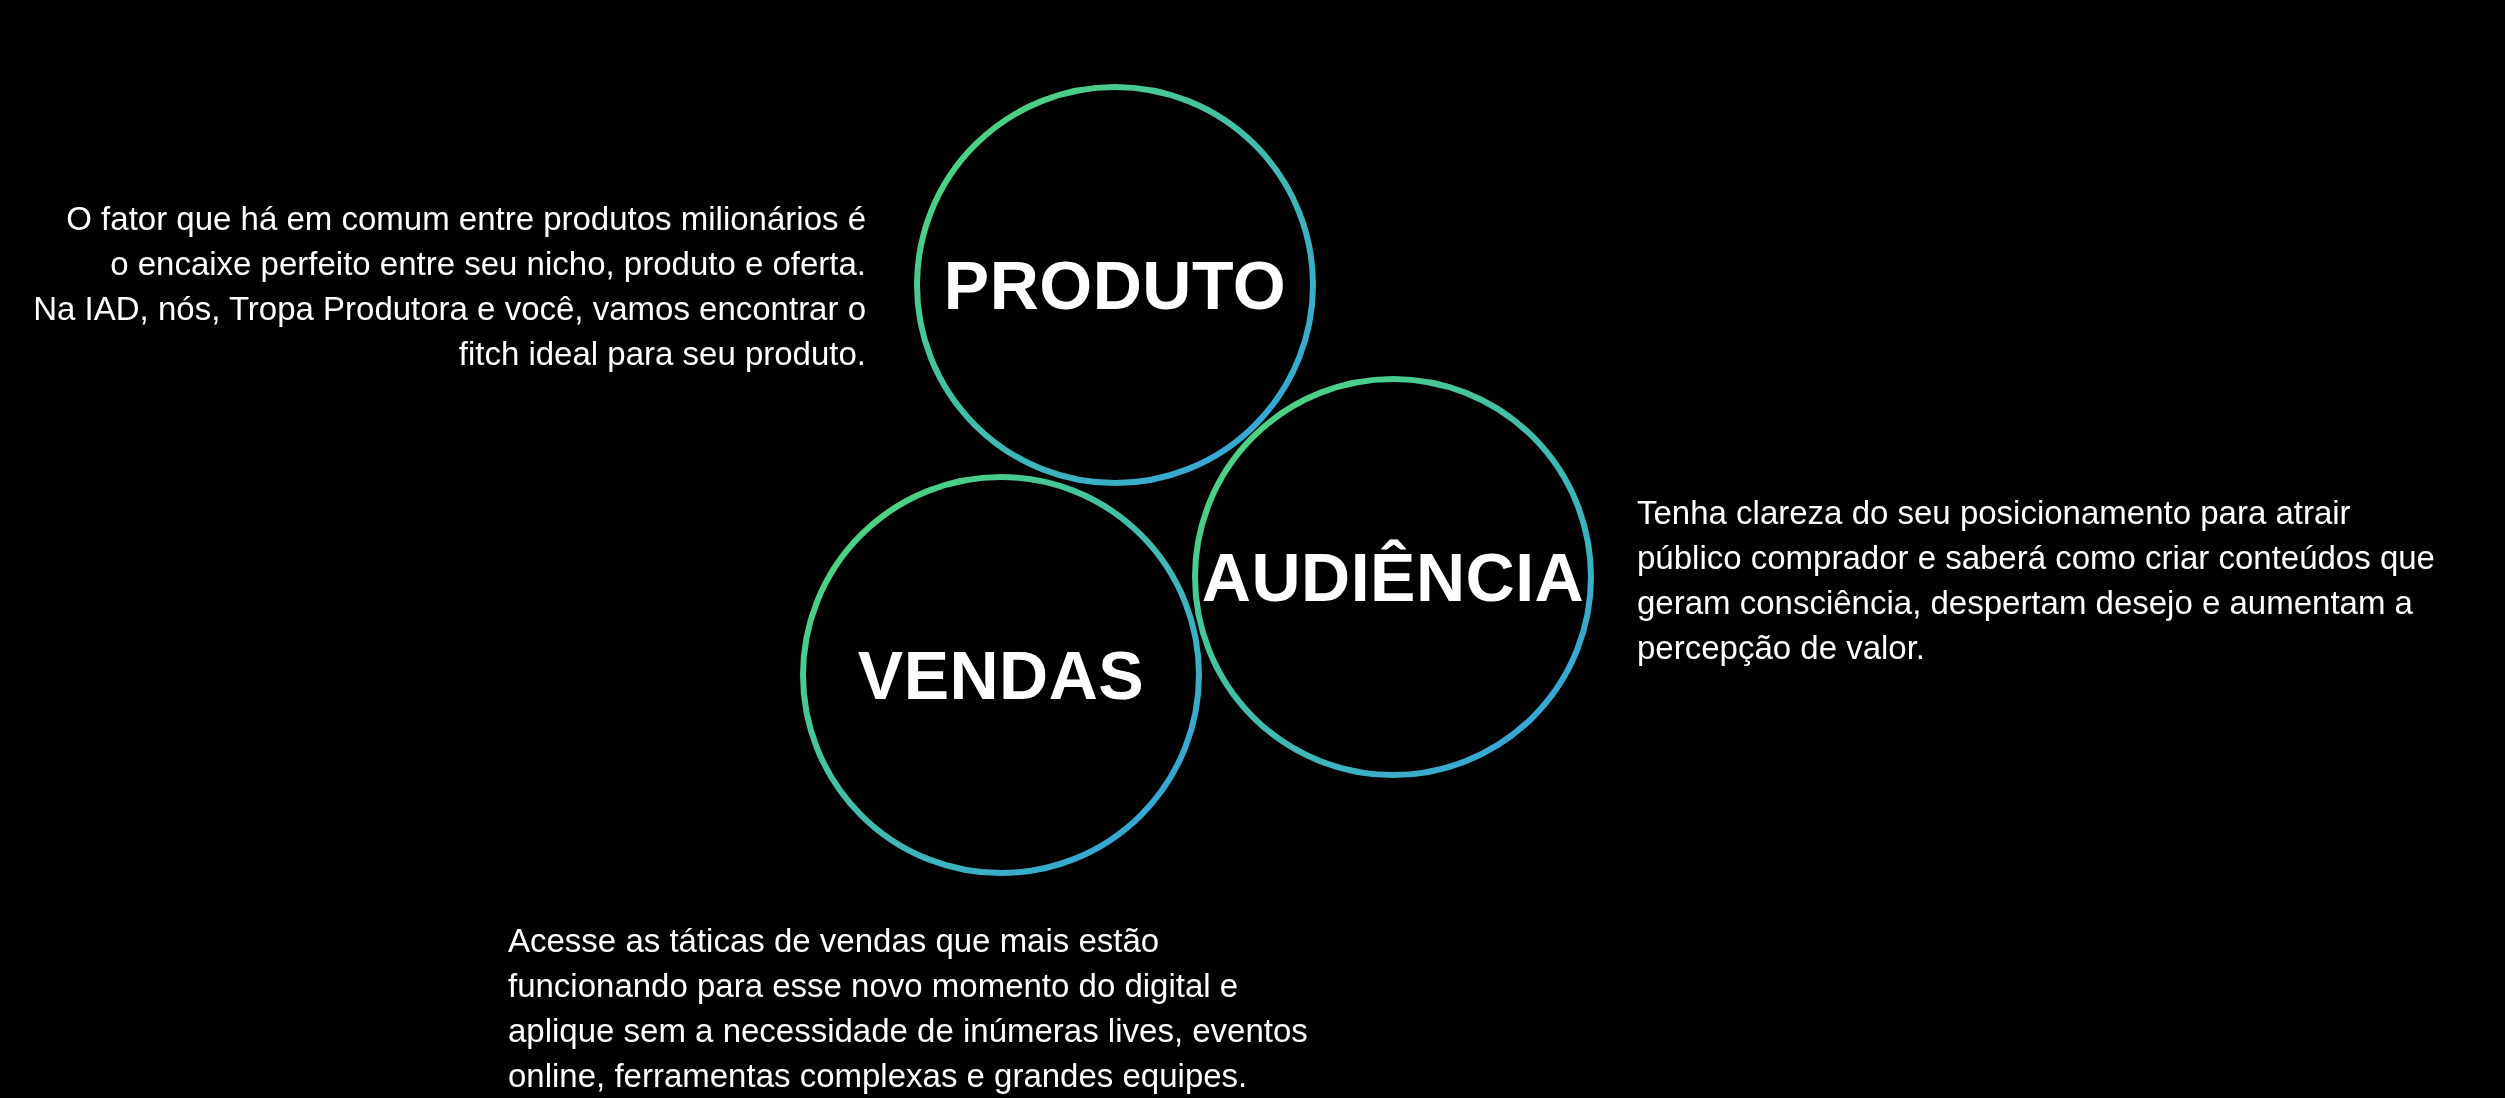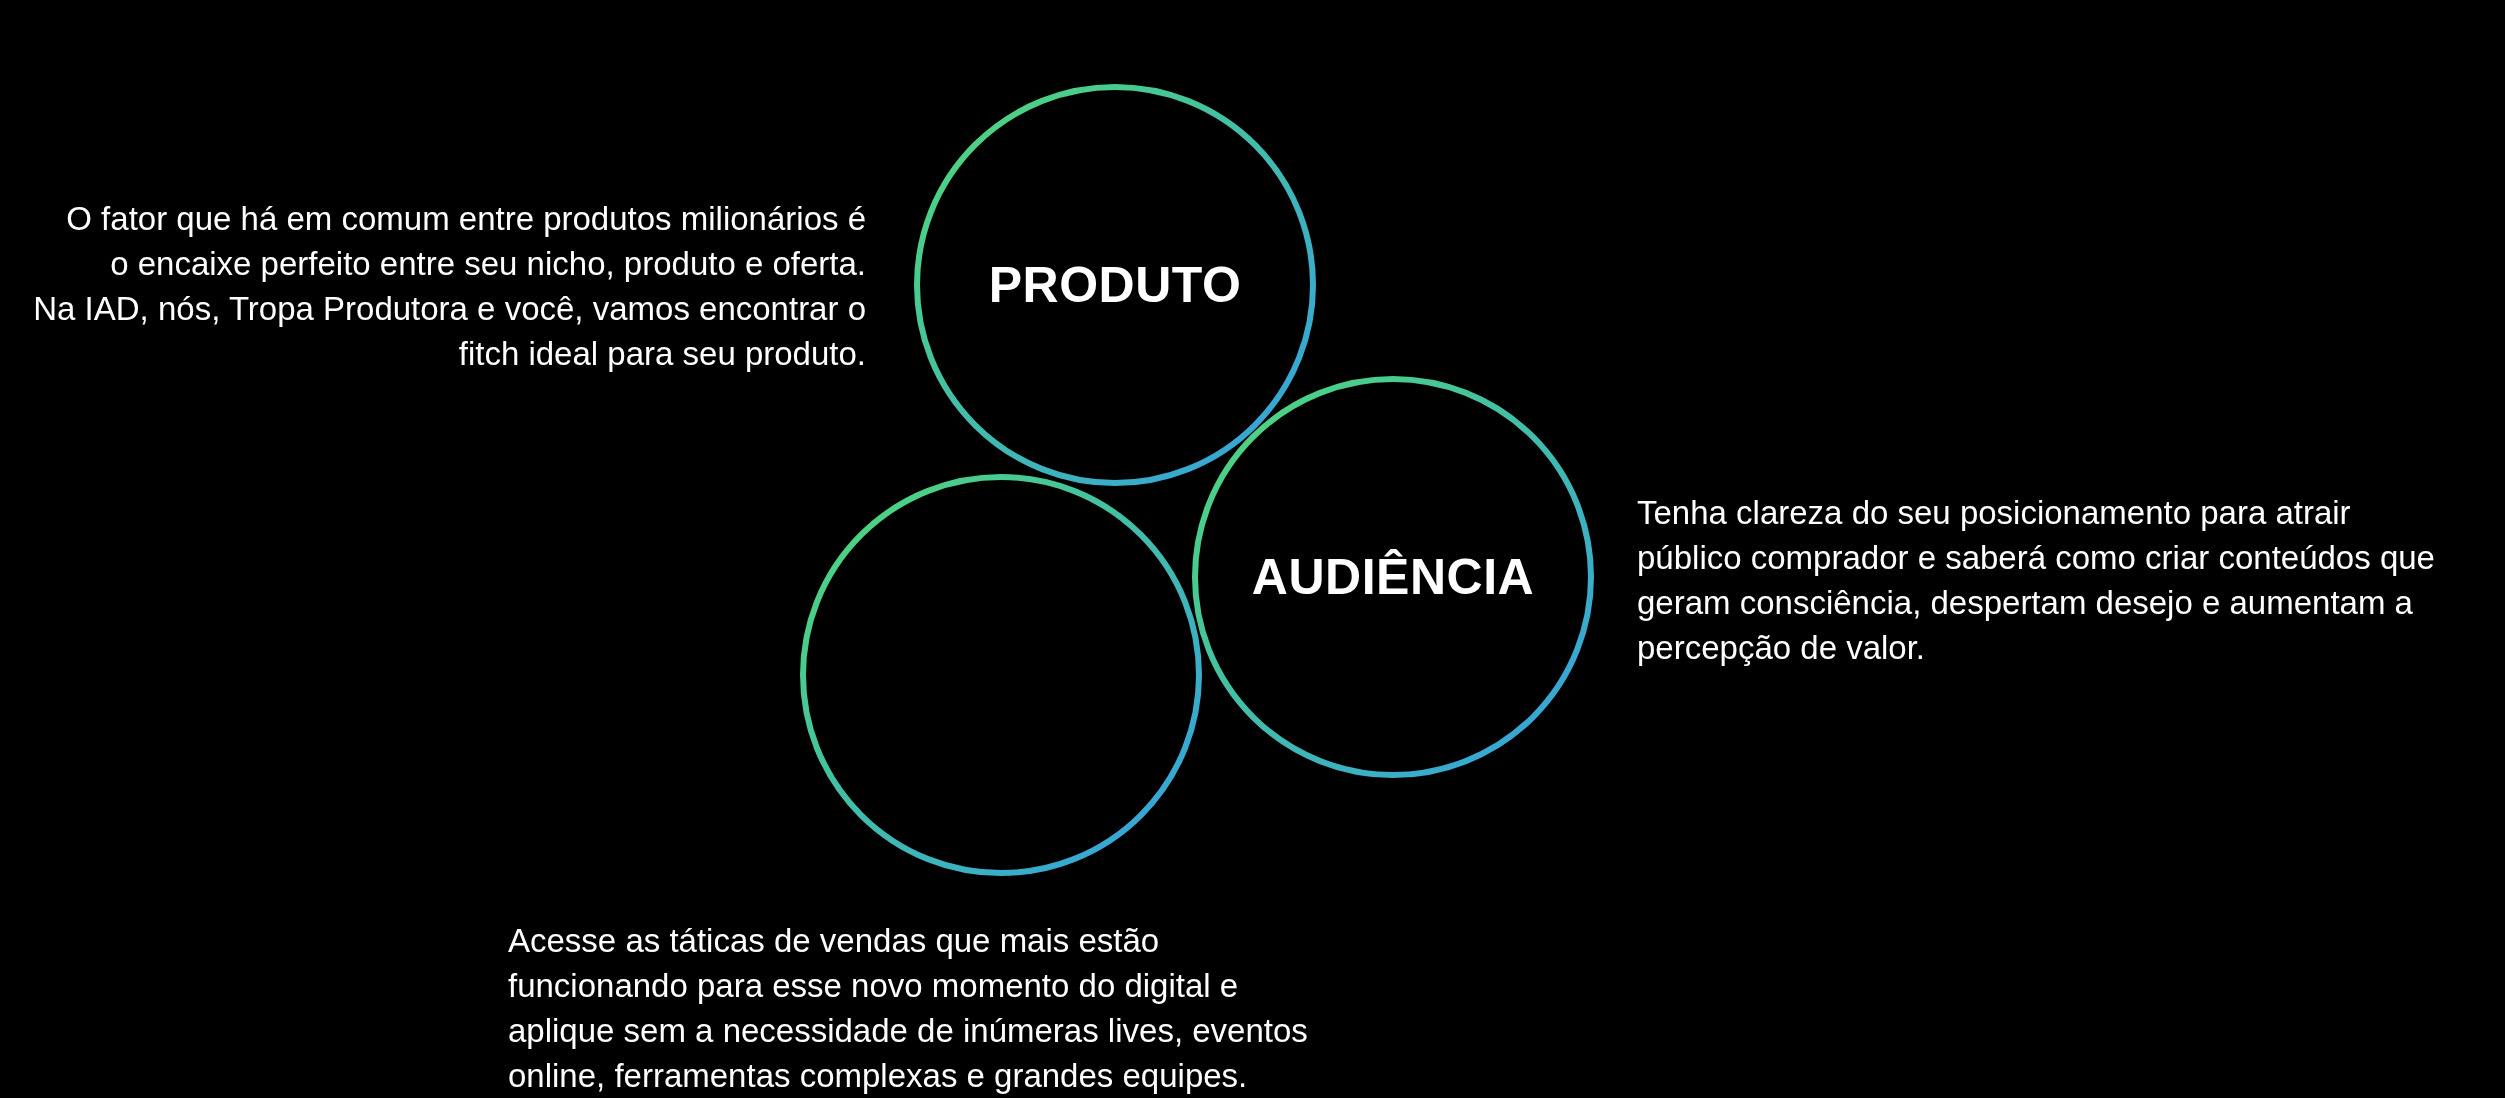--- a/index.html
+++ b/index.html
@@ -23,21 +23,21 @@
     width: 2505px;
     height: 1098px;
     display: block;
   }
   .circle-label {
     position: absolute;
     width: 400px;
     height: 66px;
     line-height: 66px;
     text-align: center;
-    font-size: 50px;
+    font-size: 68px;
     font-weight: bold;
     letter-spacing: 0.5px;
     color: #ffffff;
     white-space: nowrap;
   }
   .label-produto   { left: 915px;  top: 252px; }
   .label-audiencia { left: 1193px; top: 544px; }
   .label-vendas    { left: 801px;  top: 642px; }
   .para {
     position: absolute;
@@ -80,20 +80,21 @@
     </defs>
     <circle cx="1115" cy="285" r="198" fill="none" stroke="url(#ring-gradient)" stroke-width="6"></circle>
     <circle cx="1393" cy="577" r="198" fill="none" stroke="url(#ring-gradient)" stroke-width="6"></circle>
     <circle cx="1001" cy="675" r="198" fill="none" stroke="url(#ring-gradient)" stroke-width="6"></circle>
   </svg>
 
   <div class="circle-label label-produto">PRODUTO</div>
 
   <div class="circle-label label-audiencia">AUDIÊNCIA</div>
 
+  <div class="circle-label label-vendas">VENDAS</div>
 
   <p class="para para-produto">O fator que há em comum entre produtos milionários é
 o encaixe perfeito entre seu nicho, produto e oferta.
 Na IAD, nós, Tropa Produtora e você, vamos encontrar o
 fitch ideal para seu produto.</p>
 
   <p class="para para-audiencia">Tenha clareza do seu posicionamento para atrair
 público comprador e saberá como criar conteúdos que
 geram consciência, despertam desejo e aumentam a
 percepção de valor.</p>

